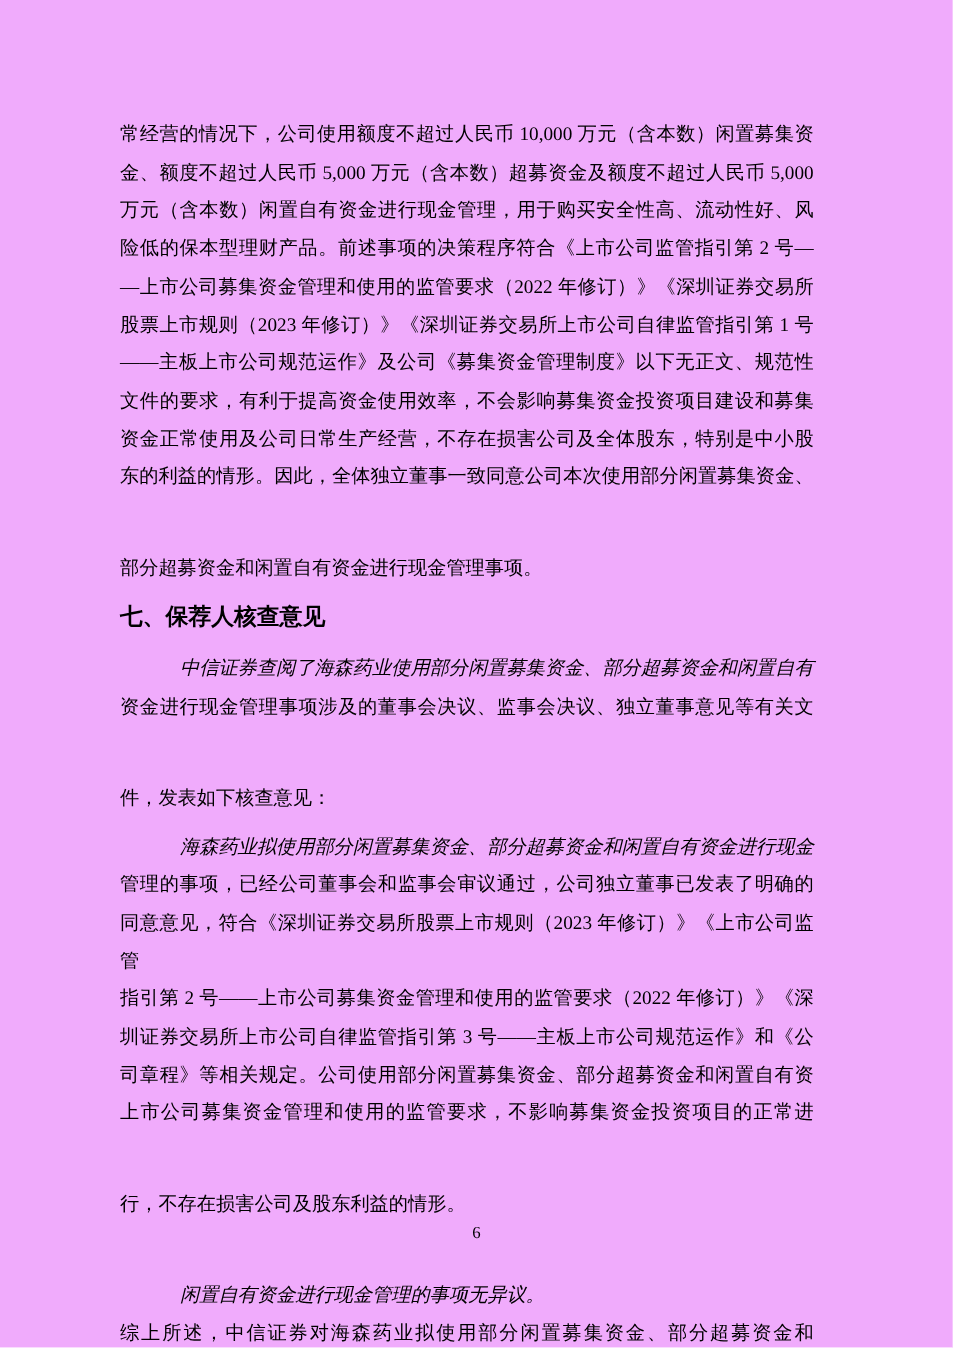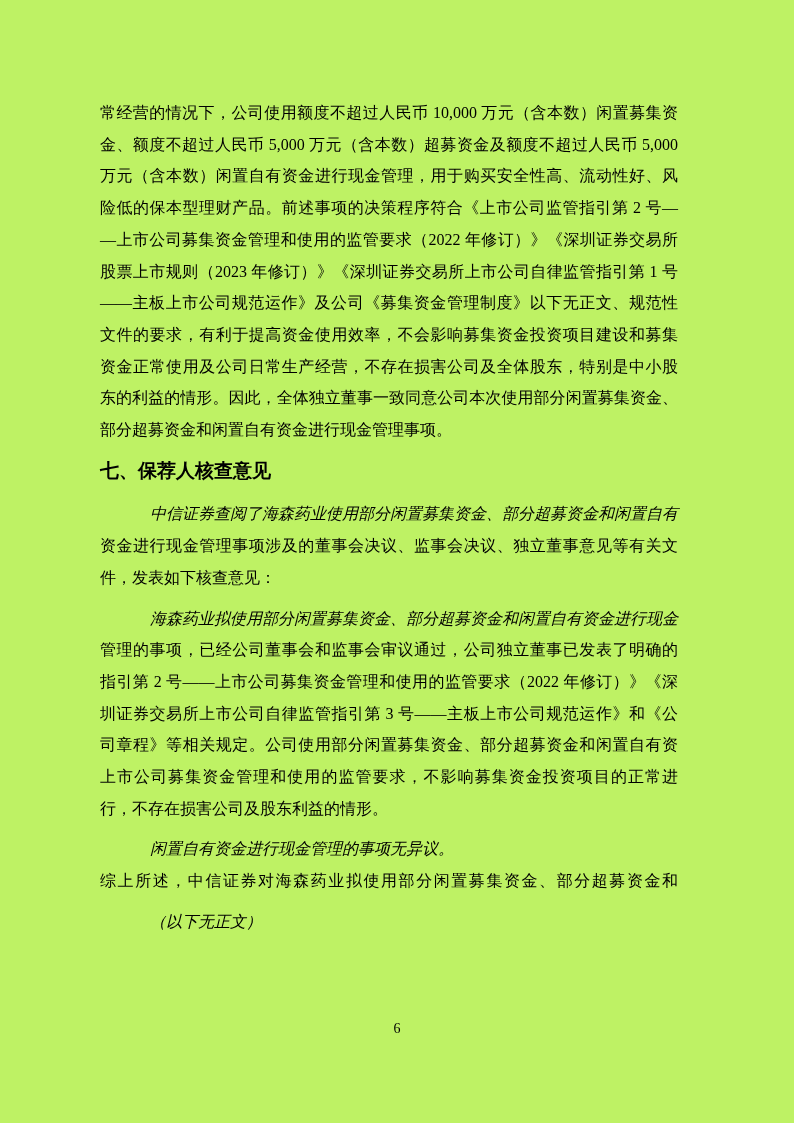--- a/index.html
+++ b/index.html
@@ -1,35 +1,35 @@
 <!DOCTYPE html>
 <html><head>
 <meta charset="utf-8">
 <style>
   html, body { margin: 0; padding: 0; background: #ffffff; }
   .page {
     position: relative;
     width: 794px;
     height: 1123px;
-    background: #bef264;
+    background: #f0abfc;
     color: #000000;
     font-family: "Liberation Serif", "DejaVu Serif", serif;
     overflow: hidden;
   }
   .content {
     position: absolute;
     left: 100px;
     top: 97px;
     width: 578px;
     font-size: 16px;
     line-height: 31.7px;
   }
   .para { margin: 0 0 9px 0; }
   .line { text-align: justify; text-align-last: justify; }
-  .line.last { text-align-last: left; }
+  .line.last { text-align-last: left; margin-top: 44px; }
   .indent .line:first-child { text-indent: 50px; font-style: italic; }
   .doc-heading {
     font-weight: bold;
     font-size: 19px;
     line-height: 31.7px;
     margin: 0 0 12px 0;
   }
   .page-number {
     position: absolute;
     left: 0;
@@ -64,20 +64,21 @@
 
     <div class="para indent">
         <div class="line">中信证券查阅了海森药业使用部分闲置募集资金、部分超募资金和闲置自有</div>
         <div class="line">资金进行现金管理事项涉及的董事会决议、监事会决议、独立董事意见等有关文</div>
         <div class="line last">件，发表如下核查意见：</div>
       </div>
 
     <div class="para indent">
         <div class="line">海森药业拟使用部分闲置募集资金、部分超募资金和闲置自有资金进行现金</div>
         <div class="line">管理的事项，已经公司董事会和监事会审议通过，公司独立董事已发表了明确的</div>
+        <div class="line">同意意见，符合《深圳证券交易所股票上市规则（2023 年修订）》《上市公司监管</div>
         <div class="line">指引第 2 号——上市公司募集资金管理和使用的监管要求（2022 年修订）》《深</div>
         <div class="line">圳证券交易所上市公司自律监管指引第 3 号——主板上市公司规范运作》和《公</div>
         <div class="line">司章程》等相关规定。公司使用部分闲置募集资金、部分超募资金和闲置自有资</div>
         <div class="line">上市公司募集资金管理和使用的监管要求，不影响募集资金投资项目的正常进</div>
         <div class="line last">行，不存在损害公司及股东利益的情形。</div>
       </div>
 
     <div class="para indent">
         <div class="line last">闲置自有资金进行现金管理的事项无异议。</div>
         <div class="line">综上所述，中信证券对海森药业拟使用部分闲置募集资金、部分超募资金和</div>

